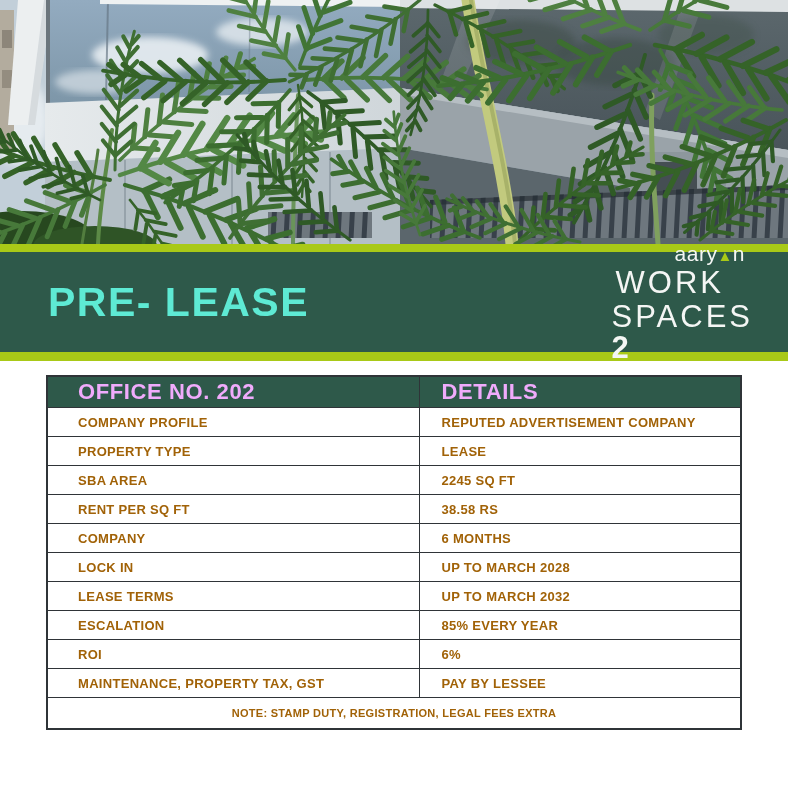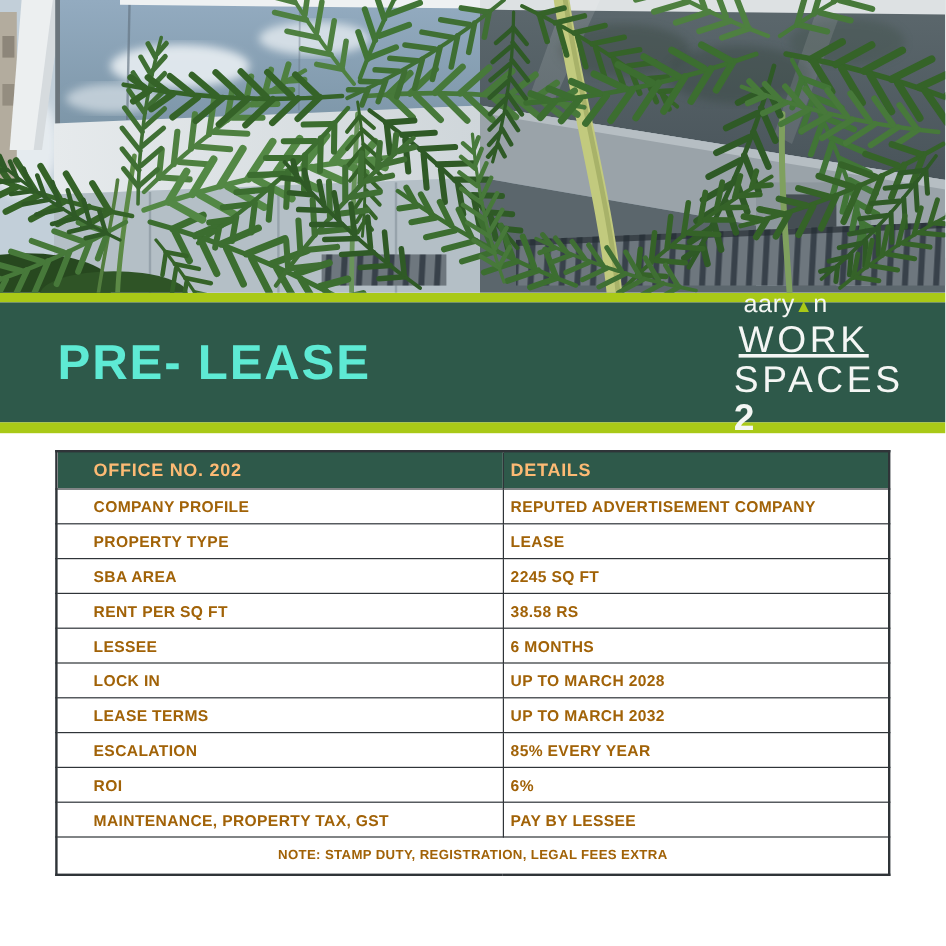--- a/index.html
+++ b/index.html
@@ -16,41 +16,41 @@
   .banner{
     width:788px;height:100px;background:#2e594a;
     display:flex;align-items:center;justify-content:space-between;
     box-sizing:border-box;padding:0 43px 0 48px;
   }
   .banner-title{
     margin:0;color:#5eead4;font-size:41px;font-weight:800;letter-spacing:1.5px;
     line-height:1;
   }
   .logo{color:#f4f6f4;line-height:1;margin-top:2px;}
-  .logo-brand{font-size:21px;letter-spacing:.5px;font-weight:400;margin-left:16px;}
+  .logo-brand{font-size:21px;letter-spacing:.5px;font-weight:400;margin-left:2px;text-align:right;}
   .logo-triangle{color:#a9c917;font-size:15px;}
-  .logo-word1{font-size:31px;font-weight:400;letter-spacing:3px;margin-left:12px;margin-top:3px;text-decoration:underline;}
+  .logo-word1{font-size:31px;font-weight:400;letter-spacing:3px;margin-left:12px;margin-top:3px;}
   .logo-word2{font-size:31px;font-weight:400;letter-spacing:3px;margin-top:3px;display:flex;align-items:baseline;flex-direction:column;}
   .logo-num{font-weight:800;margin-left:8px;letter-spacing:0;}
   
   .table-wrap{padding-top:14px;}
   table.lease{
     margin:0 auto;width:694px;border-collapse:collapse;table-layout:fixed;
     border:2px solid #2f3438;
   }
   table.lease col.c1{width:372px;}
   table.lease col.c2{width:322px;}
   table.lease th, table.lease td{
     border:1.5px solid #2f3438;height:28px;padding:0 8px 0 30px;
     font-size:13px;font-weight:700;color:#a16207;letter-spacing:.3px;
     text-align:left;vertical-align:middle;white-space:nowrap;overflow:hidden;
   }
-  table.lease td.val, table.lease th.val{padding-left:6px;}
+  table.lease td.val, table.lease th.val{padding-left:22px;}
   table.lease th{
-    background:#2e594a;color:#fdba74;font-size:15px;letter-spacing:.6px;height:30px;
+    background:#2e594a;color:#f0abfc;font-size:22px;letter-spacing:.6px;height:30px;
   }
   table.lease td.note{
     text-align:center;padding:0;font-size:11px;letter-spacing:.3px;height:30px;
   }
 </style>
 </head>
 <body>
 
 <div class="page">
 
@@ -226,21 +226,21 @@
         </tr>
         <tr>
           <td>SBA AREA</td>
           <td class="val">2245 SQ FT</td>
         </tr>
         <tr>
           <td>RENT PER SQ FT</td>
           <td class="val">38.58 RS</td>
         </tr>
         <tr>
-          <td>LESSEE</td>
+          <td>COMPANY</td>
           <td class="val">6 MONTHS</td>
         </tr>
         <tr>
           <td>LOCK IN</td>
           <td class="val">UP TO MARCH 2028</td>
         </tr>
         <tr>
           <td>LEASE TERMS</td>
           <td class="val">UP TO MARCH 2032</td>
         </tr>

